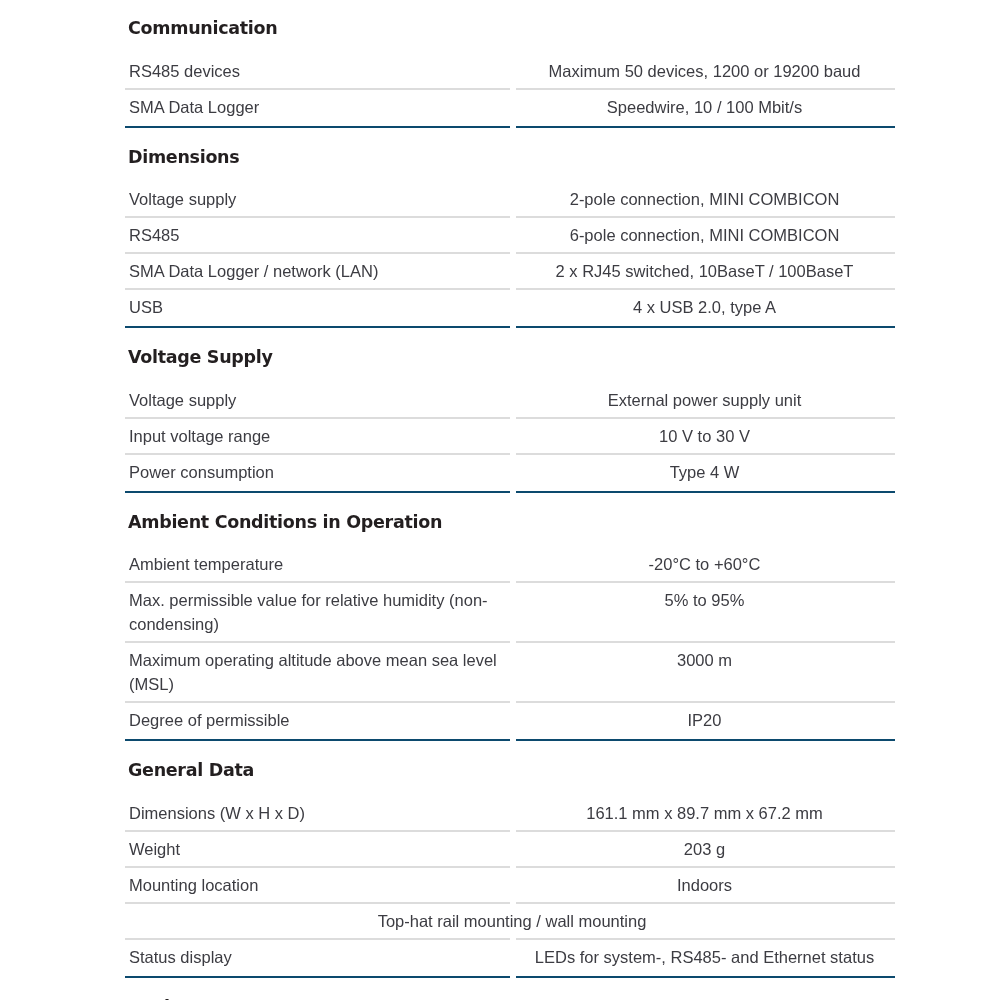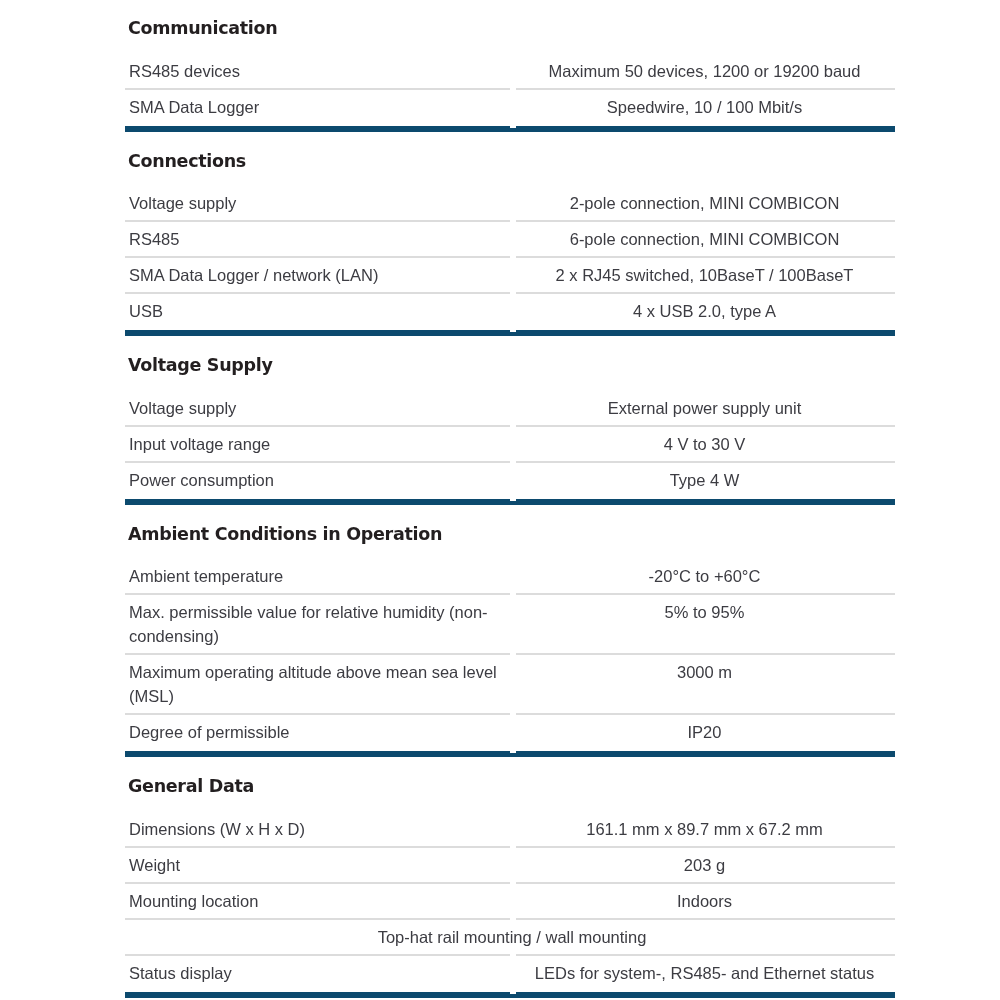--- a/index.html
+++ b/index.html
@@ -55,21 +55,21 @@
   .spec-row {
     display: flex;
     align-items: stretch;
     position: relative;
     border-top: 2px solid #dcdcdc;
   }
   .spec-row:first-child {
     border-top: none;
   }
   .rows {
-    border-bottom: 6px solid #0c4a6e;
+    border-bottom: 2px solid #0c4a6e;
   }
 
   .cell-label,
   .cell-value {
     font-size: 16.5px;
     line-height: 24px;
     color: #3c3c42;
     padding-top: 5px;
     padding-bottom: 5px;
     box-sizing: border-box;
@@ -125,21 +125,21 @@
             <div class="cell-label">RS485 devices</div>
             <div class="cell-value">Maximum 50 devices, 1200 or 19200 baud</div>
           </div>
           <div class="spec-row">
             <div class="cell-label">SMA Data Logger</div>
             <div class="cell-value">Speedwire, 10 / 100 Mbit/s</div>
           </div>
         </div>
       </div>
       <div class="section-block">
-        <div class="section-heading">Connections</div>
+        <div class="section-heading">Dimensions</div>
         <div class="rows">
           <div class="spec-row">
             <div class="cell-label">Voltage supply</div>
             <div class="cell-value">2-pole connection, MINI COMBICON</div>
           </div>
           <div class="spec-row">
             <div class="cell-label">RS485</div>
             <div class="cell-value">6-pole connection, MINI COMBICON</div>
           </div>
           <div class="spec-row">
@@ -154,21 +154,21 @@
       </div>
       <div class="section-block">
         <div class="section-heading">Voltage Supply</div>
         <div class="rows">
           <div class="spec-row">
             <div class="cell-label">Voltage supply</div>
             <div class="cell-value">External power supply unit</div>
           </div>
           <div class="spec-row">
             <div class="cell-label">Input voltage range</div>
-            <div class="cell-value">4 V to 30 V</div>
+            <div class="cell-value">10 V to 30 V</div>
           </div>
           <div class="spec-row">
             <div class="cell-label">Power consumption</div>
             <div class="cell-value">Type 4 W</div>
           </div>
         </div>
       </div>
       <div class="section-block">
         <div class="section-heading">Ambient Conditions in Operation</div>
         <div class="rows">

